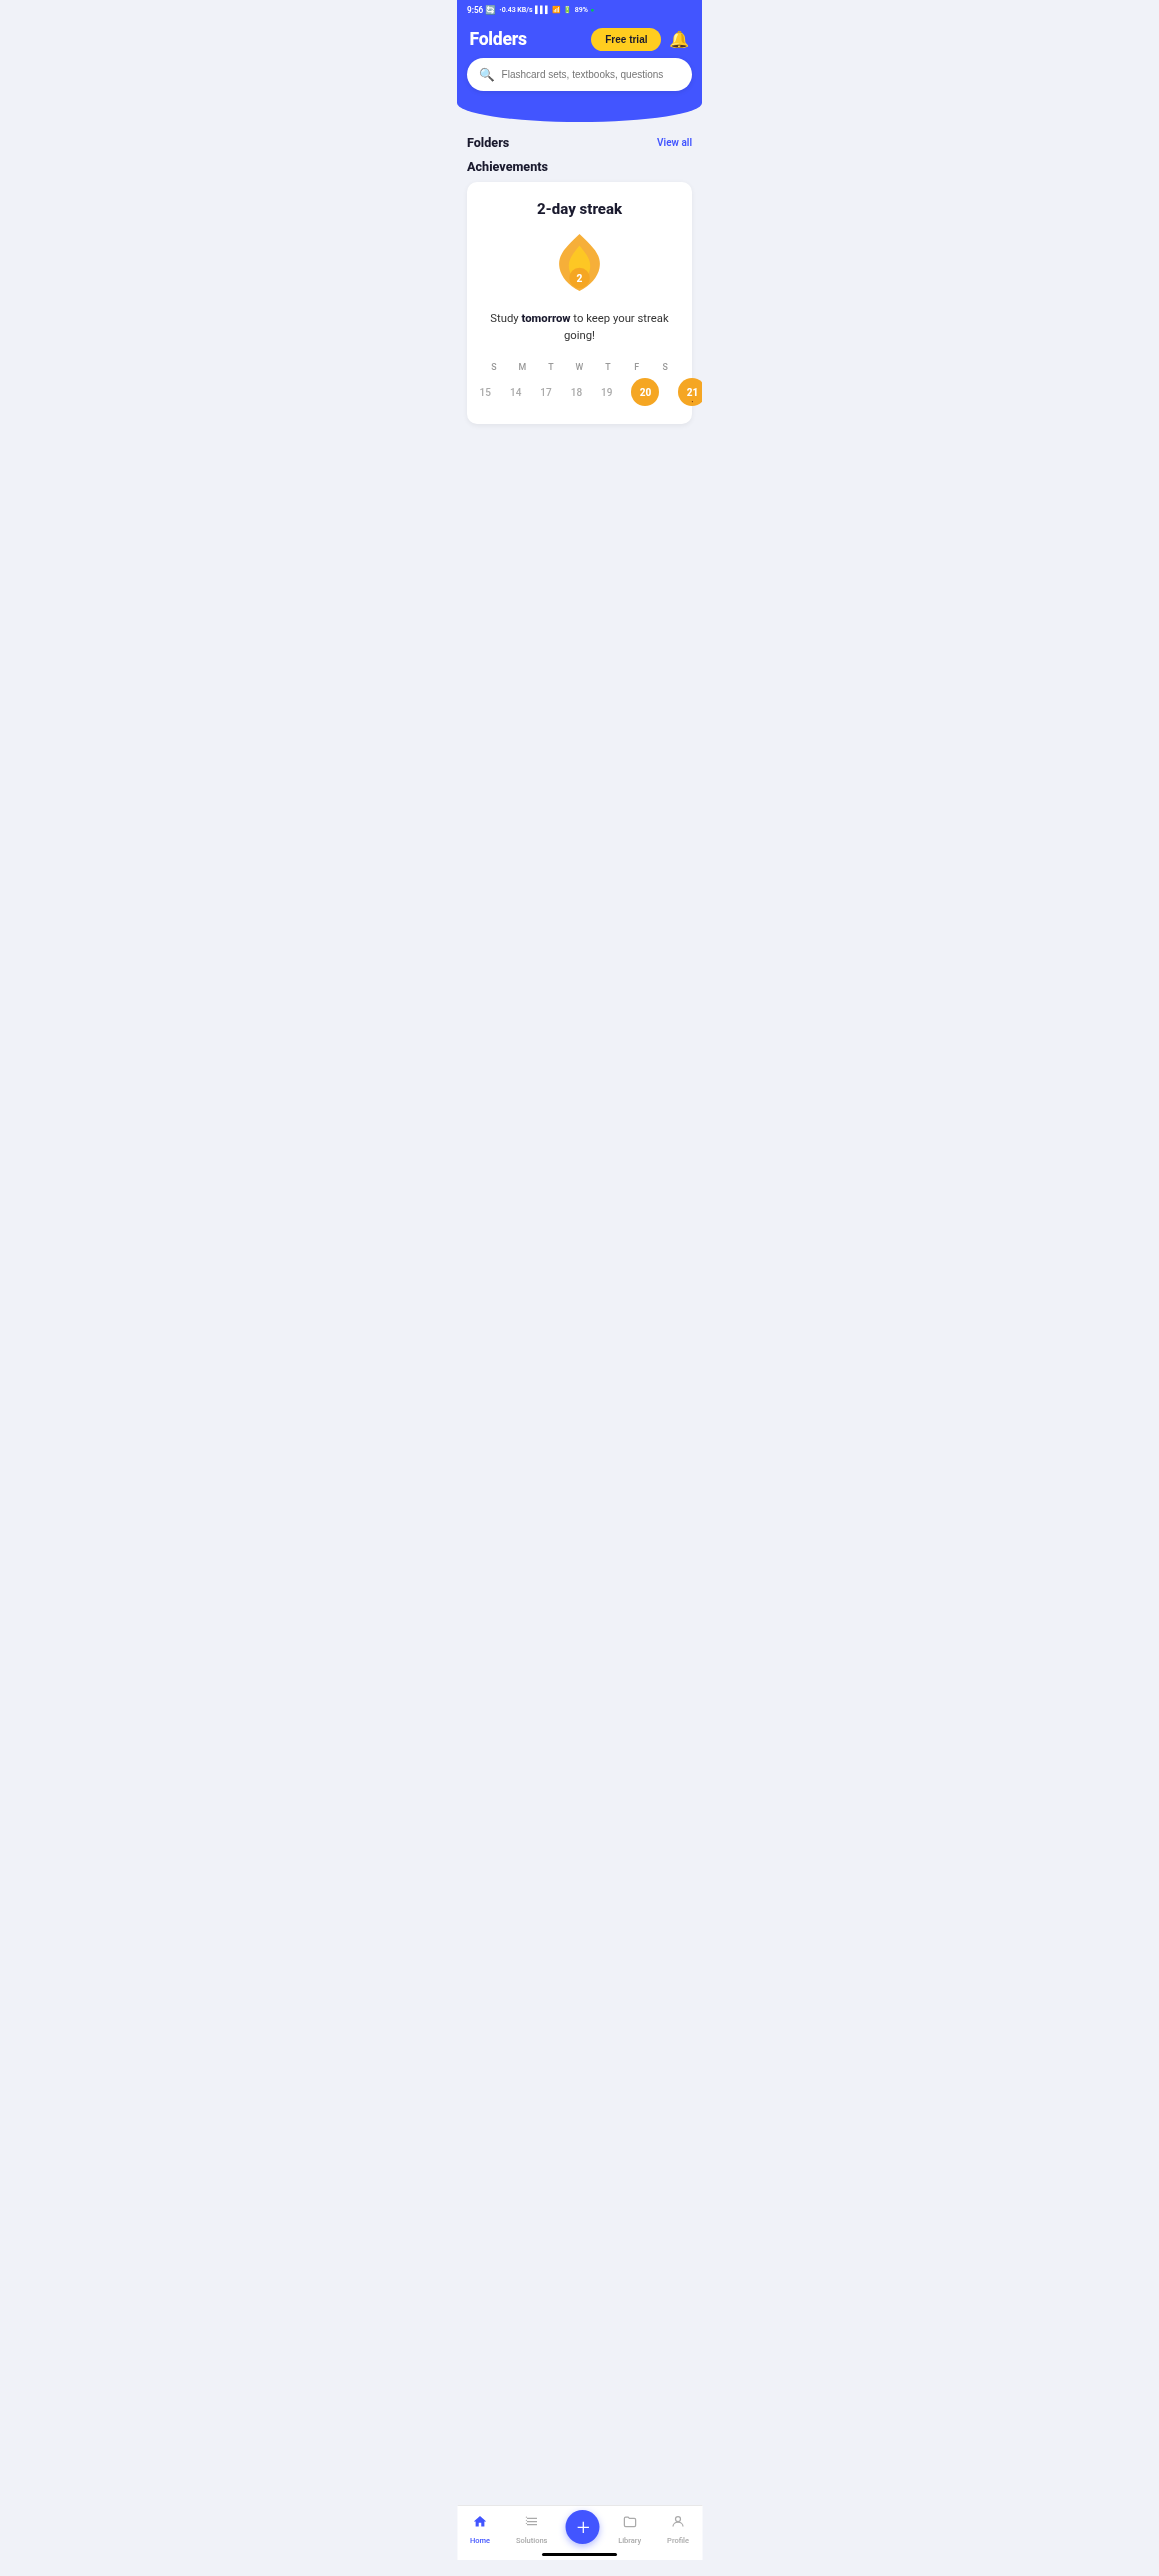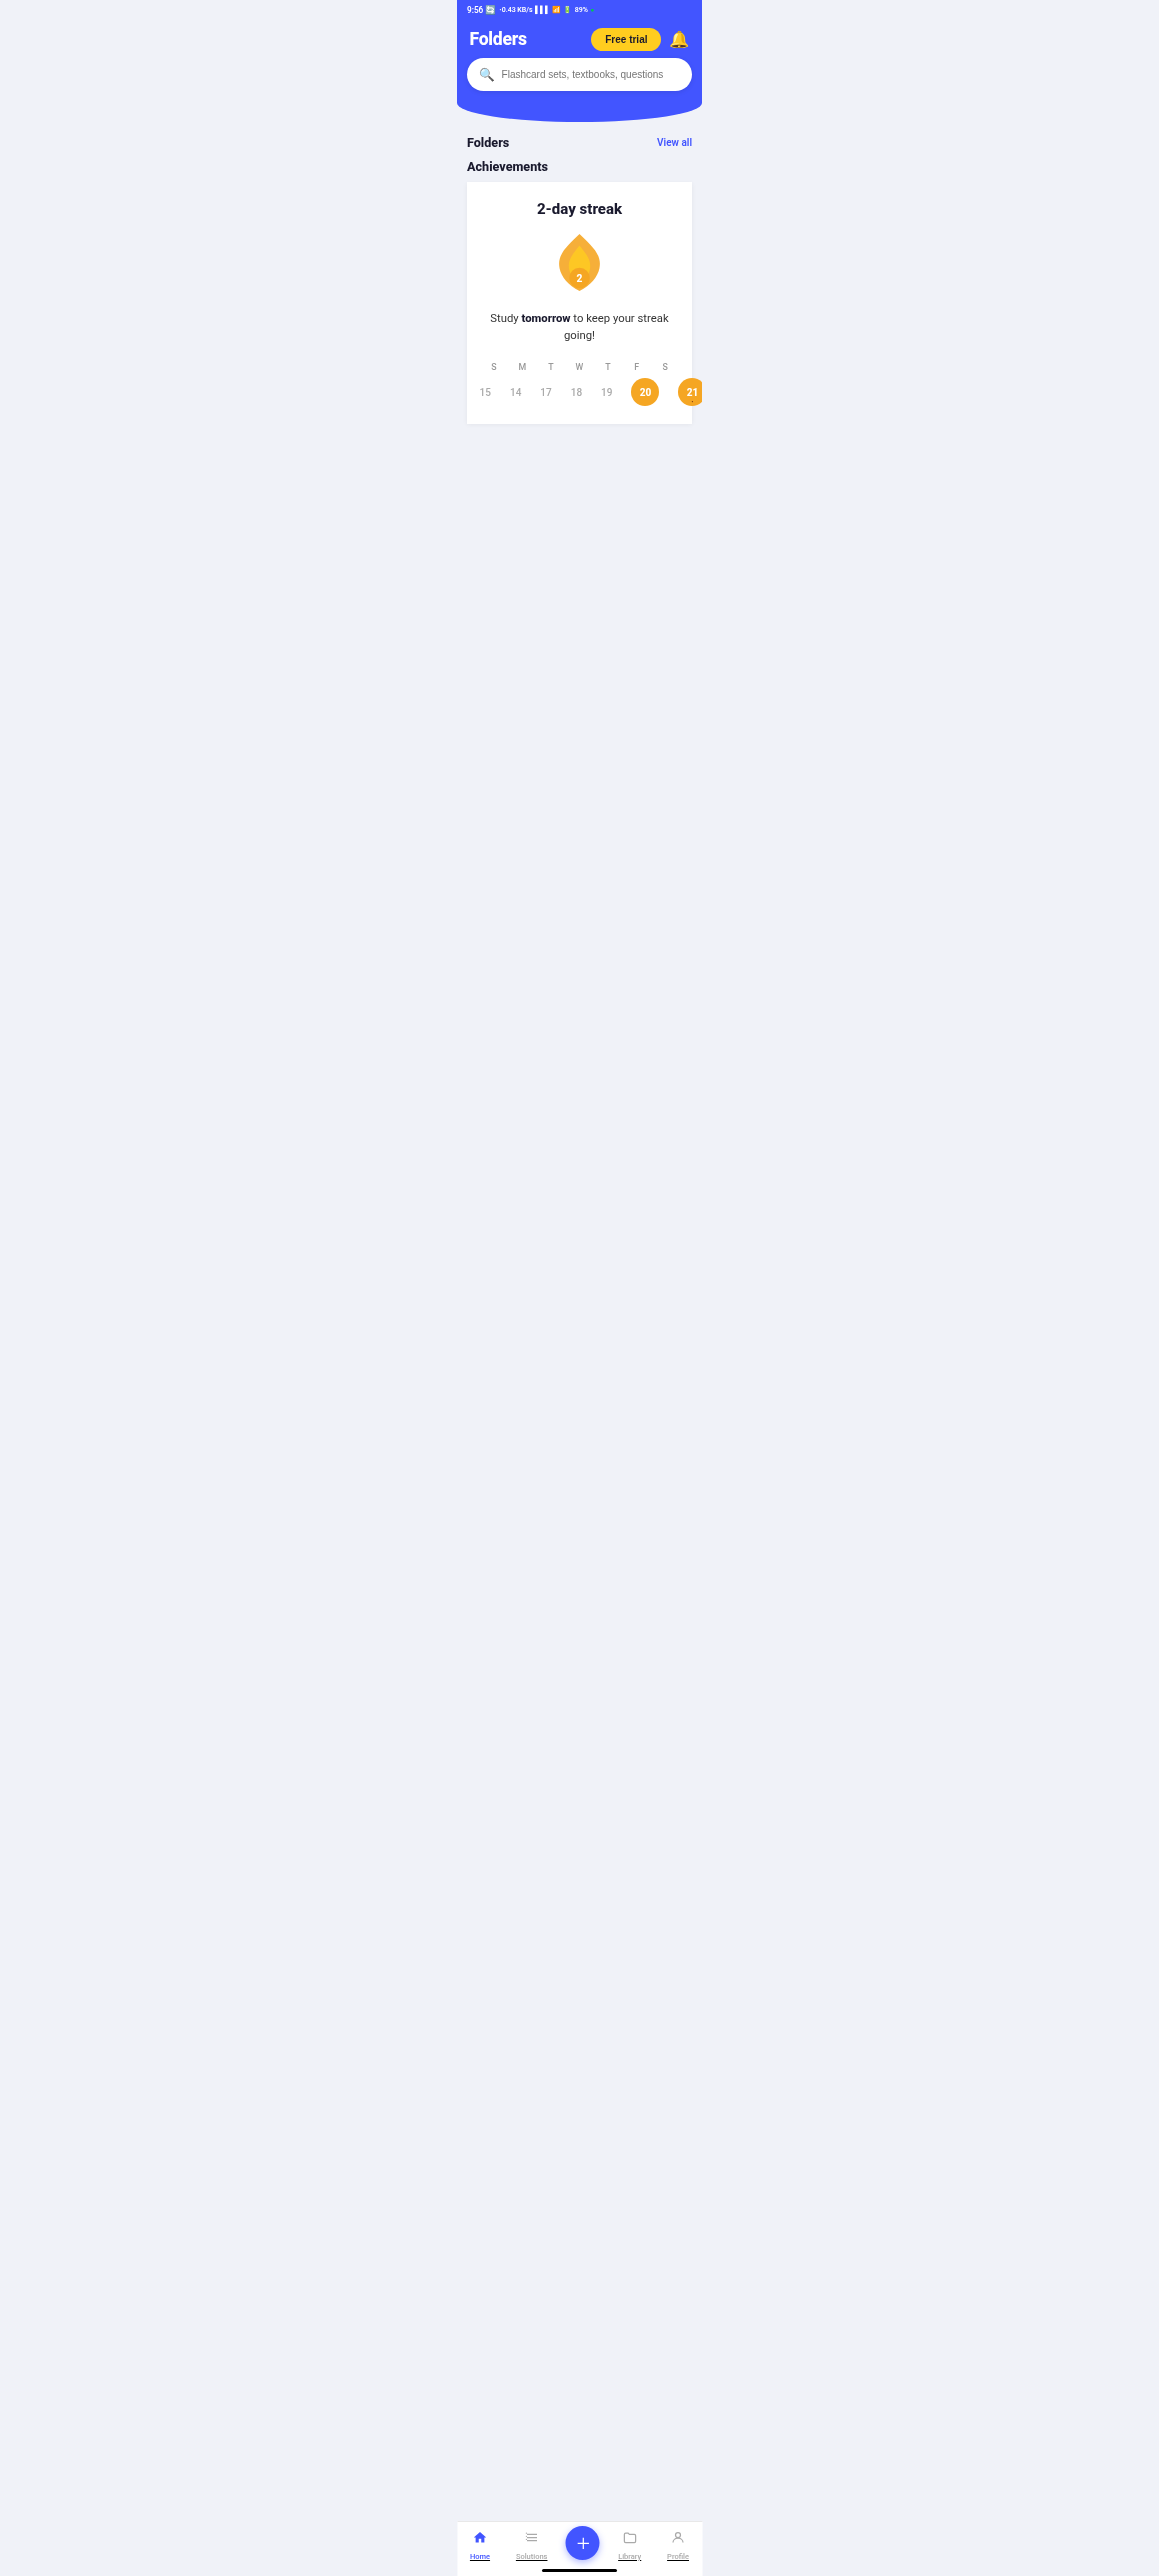--- a/index.html
+++ b/index.html
@@ -164,21 +164,21 @@
       color: #555;
       font-weight: 500;
     }
 
     
     .achievements-section {
       margin-bottom: 15px;
     }
     .achievement-card {
       background: white;
-      border-radius: 0;
+      border-radius: 10px;
       padding: 17.6px 12.6px;
       box-shadow: 0 1.3px 5px rgba(0,0,0,0.06);
       text-align: center;
     }
     .streak-title {
       font-size: 15px;
       font-weight: 800;
       color: #1a1a2e;
       margin-bottom: 12.6px;
     }
@@ -248,32 +248,31 @@
       bottom: 1.3px;
       left: 50%;
       transform: translateX(-50%);
       font-size: 5px;
       color: #8B4513;
     }
 
     
     .bottom-nav {
       position: fixed;
-      bottom: 0;
+      bottom: 16px;
       left: 50%;
       transform: translateX(-50%);
       width: 245px;
       background: white;
       border-top: 0.6px solid #e8e8e8;
       display: flex;
       justify-content: space-around;
       align-items: center;
       padding: 6.3px 0 12.6px 0;
       z-index: 100;
-      text-decoration: underline;
     }
     .nav-item {
       display: flex;
       flex-direction: column;
       align-items: center;
       gap: 2.5px;
       cursor: pointer;
       padding: 2.5px 7.5px;
     }
     .nav-icon {

